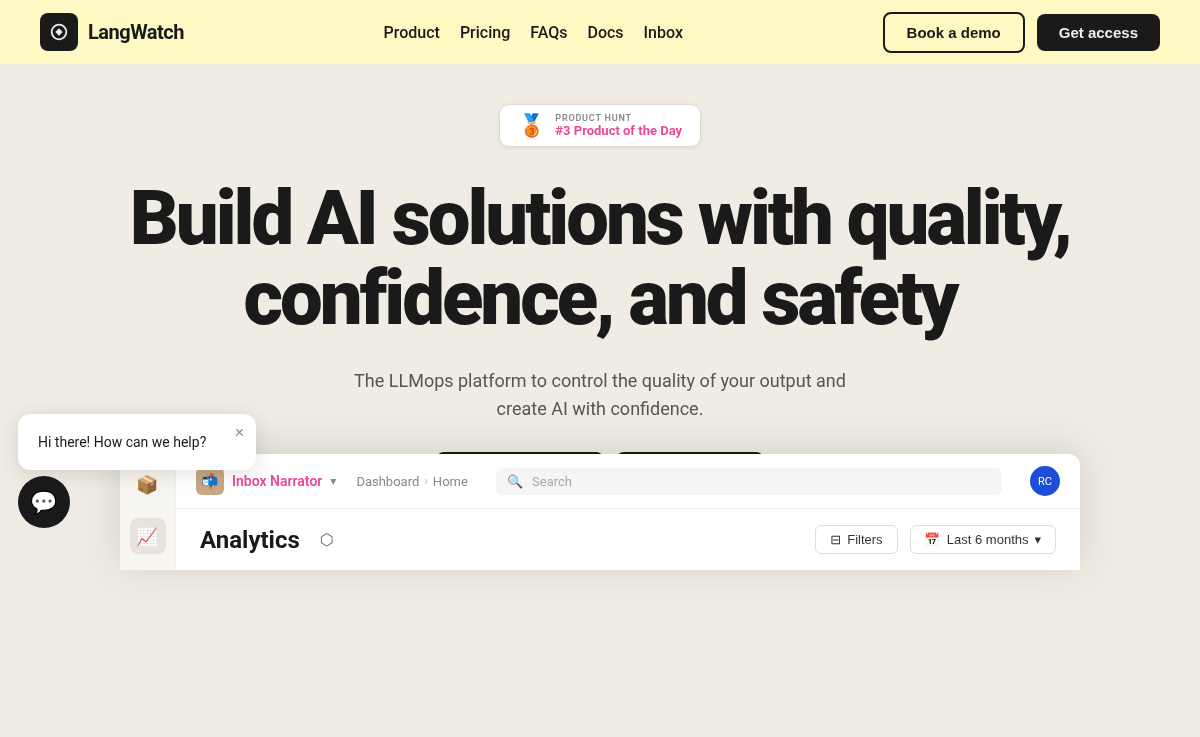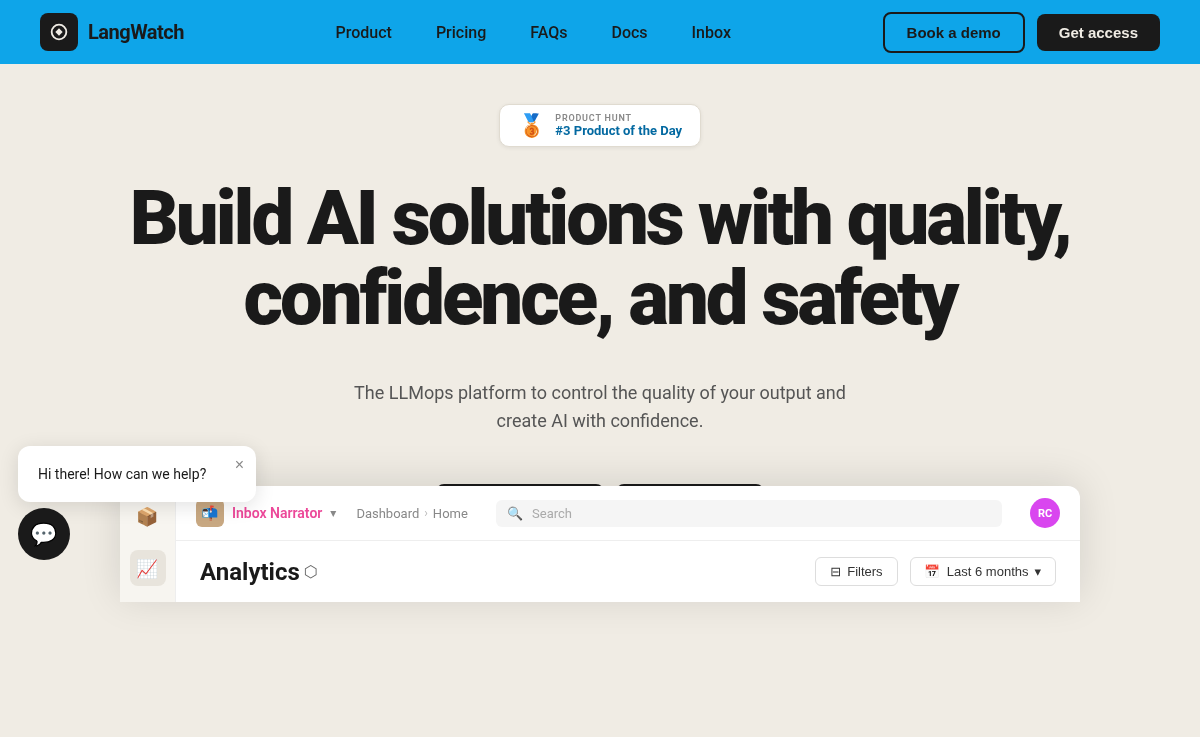--- a/index.html
+++ b/index.html
@@ -17,21 +17,21 @@
       overflow: hidden;
     }
 
     
     nav {
       display: flex;
       align-items: center;
       justify-content: space-between;
       padding: 0 40px;
       height: 64px;
-      background-color: #0ea5e9;
+      background-color: #fef9c3;
       position: relative;
       z-index: 10;
     }
 
     .nav-logo {
       display: flex;
       align-items: center;
       gap: 10px;
       text-decoration: none;
       color: #1a1a1a;
@@ -55,21 +55,21 @@
     .logo-text {
       font-size: 20px;
       font-weight: 700;
       color: #1a1a1a;
       letter-spacing: -0.5px;
     }
 
     .nav-links {
       display: flex;
       align-items: center;
-      gap: 44px;
+      gap: 20px;
       list-style: none;
     }
 
     .nav-links a {
       text-decoration: none;
       color: #1a1a1a;
       font-size: 16px;
       font-weight: 500;
     }
 
@@ -135,41 +135,41 @@
       font-size: 9px;
       font-weight: 600;
       color: #888;
       letter-spacing: 0.8px;
       text-transform: uppercase;
     }
 
     .ph-title {
       font-size: 13px;
       font-weight: 700;
-      color: #0369a1;
+      color: #ec4899;
     }
 
     .hero-headline {
       font-size: 76px;
       font-weight: 900;
       line-height: 1.05;
       text-align: center;
       letter-spacing: -3px;
       color: #1a1a1a;
       max-width: 1000px;
-      margin-bottom: 40px;
+      margin-bottom: 28px;
     }
 
     .hero-sub {
       font-size: 18px;
       color: #555;
       text-align: center;
       max-width: 520px;
       line-height: 1.6;
-      margin-bottom: 48px;
+      margin-bottom: 28px;
     }
 
     .hero-ctas {
       display: flex;
       gap: 12px;
       margin-bottom: 48px;
     }
 
     .cta-demo {
       padding: 14px 32px;
@@ -317,41 +317,41 @@
       display: flex;
       align-items: center;
       gap: 8px;
       color: #aaa;
       font-size: 13px;
     }
 
     .user-avatar {
       width: 30px;
       height: 30px;
-      background: #d946ef;
+      background: #1d4ed8;
       border-radius: 50%;
       display: flex;
       align-items: center;
       justify-content: center;
       color: white;
       font-size: 11px;
-      font-weight: 700;
+      font-weight: 400;
     }
 
     .app-content {
       padding: 16px 24px;
       display: flex;
       align-items: center;
       justify-content: space-between;
     }
 
     .analytics-header {
       display: flex;
       align-items: center;
-      gap: 4px;
+      gap: 20px;
       text-align: right;
     }
 
     .analytics-title {
       font-size: 24px;
       font-weight: 700;
       color: #1a1a1a;
     }
 
     .analytics-icon {

